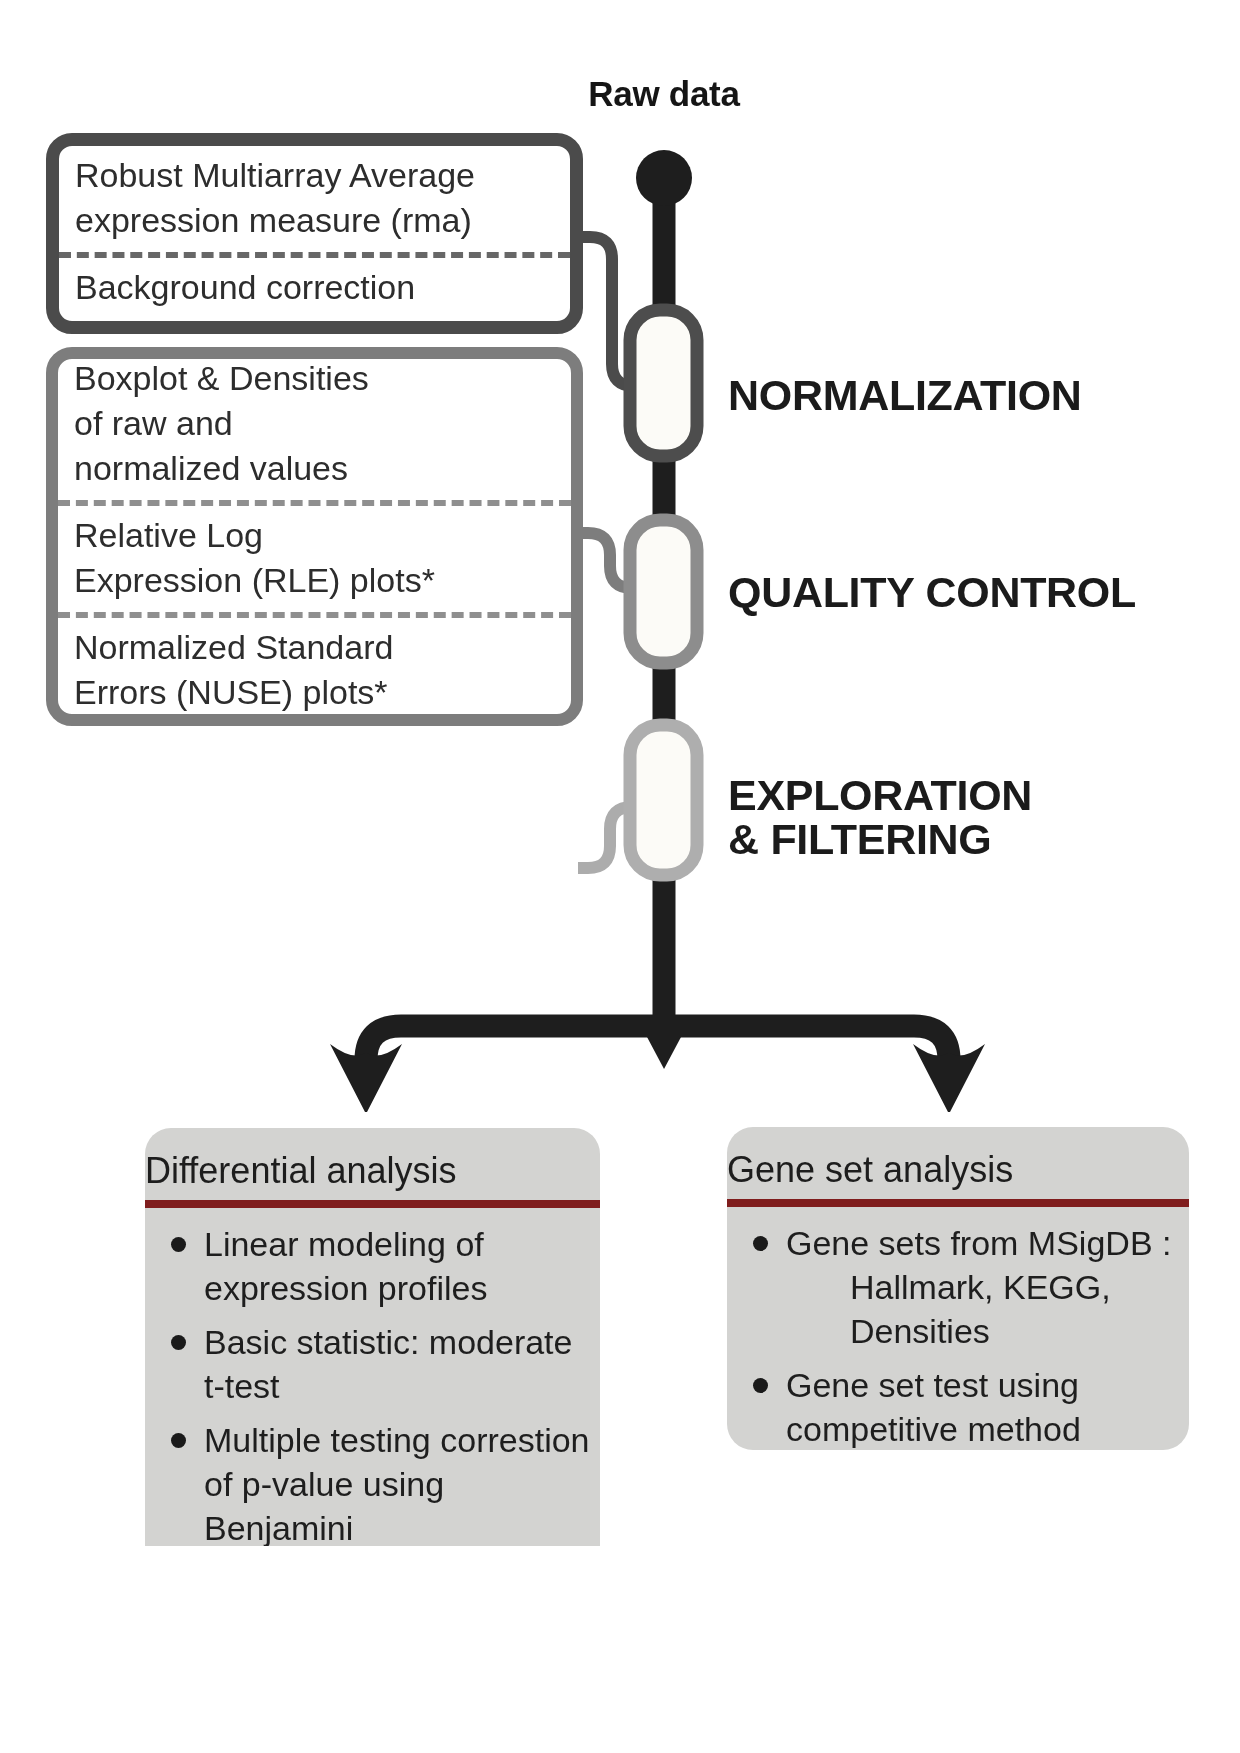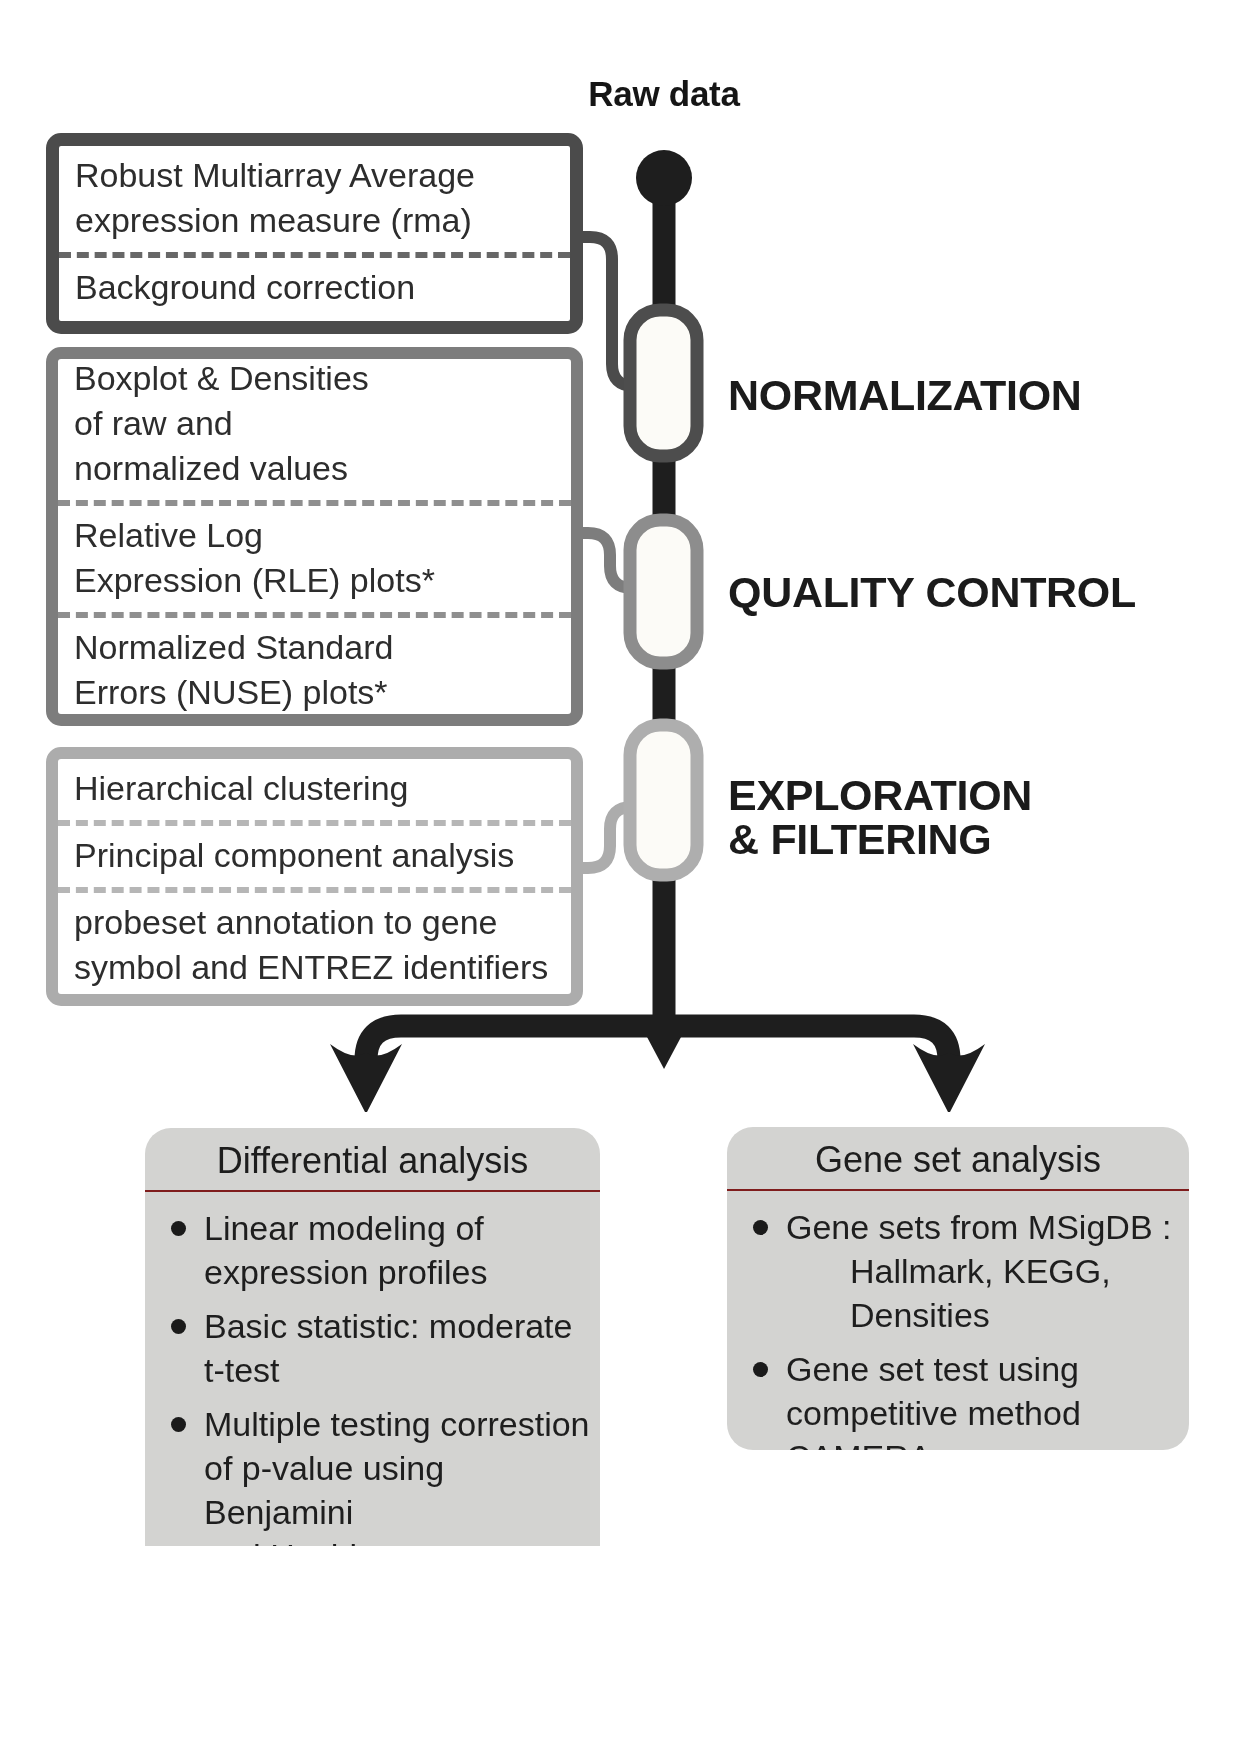--- a/index.html
+++ b/index.html
@@ -11,21 +11,21 @@
   
   #raw-data-label{
     left:544px;top:74px;width:240px;text-align:center;
     font-size:35px;font-weight:700;color:#151515;letter-spacing:-0.3px;
   }
   
   #spine{left:0;top:0;}
   
   .step-box{
     left:46px;width:537px;box-sizing:border-box;background:#ffffff;
-    border-style:solid;border-radius:15px;display:flex;flex-direction:column;
+    border-style:solid;border-radius:26px;display:flex;flex-direction:column;
     overflow:hidden;
   }
   #step-box-normalization{top:133px;height:201px;border-width:13px;}
   #step-box-quality{top:347px;height:379px;border-width:12px;}
   #step-box-exploration{top:747px;height:259px;border-width:12px;}
   .step-box .row{padding:7px 6px 9px 16px;font-size:34px;line-height:45px;color:#2d2d2d;}
   .step-box .row + .row{border-top:6px dashed var(--divider,#888);}
   
   .stage-label{
     left:728px;font-size:43px;font-weight:700;color:#1b1b1b;
@@ -34,22 +34,22 @@
   #stage-label-normalization{top:373px;}
   #stage-label-quality{top:570px;}
   #stage-label-exploration{top:764px;margin-top:9px;}
   
   .panel{
     box-sizing:border-box;background:#d3d3d1;border-radius:26px;overflow:hidden;
   }
   #panel-differential{left:145px;top:1128px;width:455px;height:462px;}
   #panel-geneset{left:727px;top:1127px;width:462px;height:323px;}
   .panel-title{
-    height:50px;padding-top:12px;text-align:center;font-size:36px;color:#1d1d1d;
-    border-bottom:2px solid #7f1d1d;
+    height:50px;padding-top:22px;text-align:left;font-size:36px;color:#1d1d1d;
+    border-bottom:8px solid #7f1d1d;
   }
   .panel-body{padding:14px 8px 0 26px;}
   .bullet{display:flex;align-items:flex-start;margin-bottom:10px;}
   .bullet .dot{
     flex:0 0 15px;width:15px;height:15px;border-radius:50%;background:#1a1a1a;
     margin-top:15px;margin-right:18px;
   }
   .bullet .btext{font-size:34px;line-height:44px;color:#1e1e1e;}
   .bullet .bline.deep{margin-left:64px;}
 </style>
@@ -100,32 +100,20 @@
       <div class="row">
         <div>Relative Log</div>
         <div>Expression (RLE) plots*</div>
       </div>
       <div class="row">
         <div>Normalized Standard</div>
         <div>Errors (NUSE) plots*</div>
       </div>
     </div>
 
-  <div id="step-box-exploration" class="abs step-box" style="border-color: rgb(172, 172, 172); --divider: #b6b6b6;">
-      <div class="row">
-        <div>Hierarchical clustering</div>
-      </div>
-      <div class="row">
-        <div>Principal component analysis</div>
-      </div>
-      <div class="row">
-        <div>probeset annotation to gene</div>
-        <div>symbol and ENTREZ identifiers</div>
-      </div>
-    </div>
 
   <div id="stage-label-normalization" class="abs stage-label">
       <div>NORMALIZATION</div>
     </div>
   <div id="stage-label-quality" class="abs stage-label">
       <div>QUALITY CONTROL</div>
     </div>
   <div id="stage-label-exploration" class="abs stage-label">
       <div>EXPLORATION</div>
       <div>&amp; FILTERING</div>

